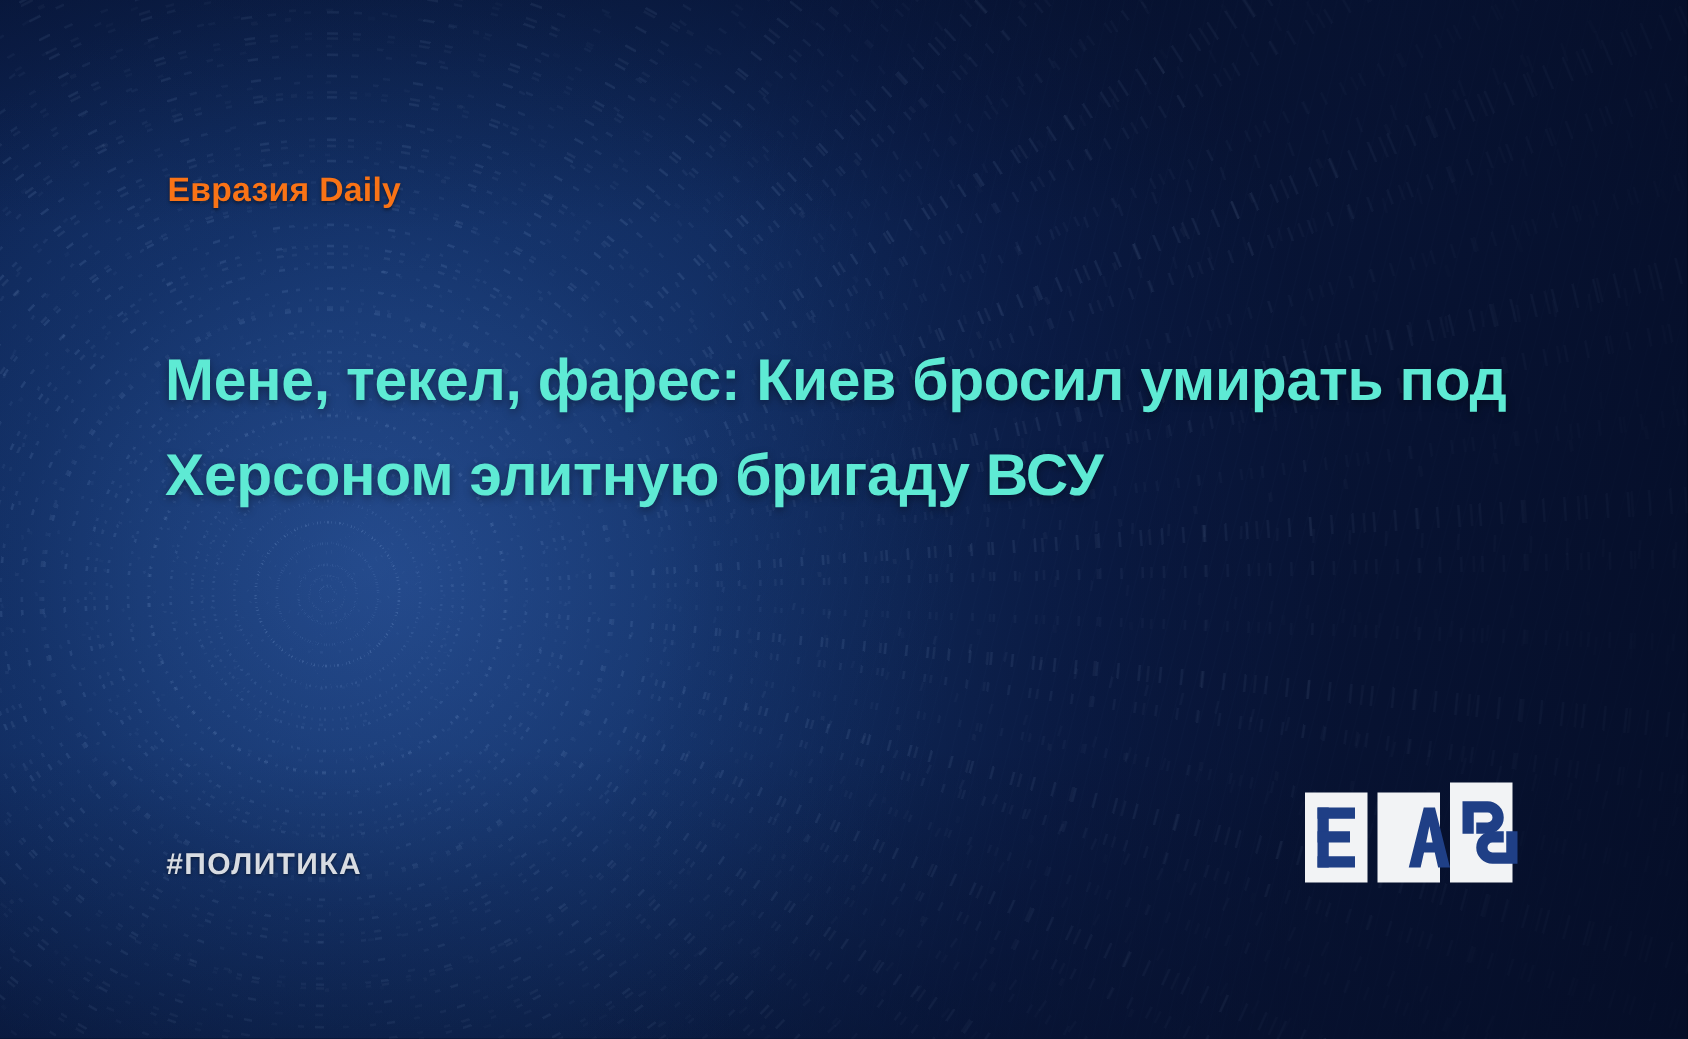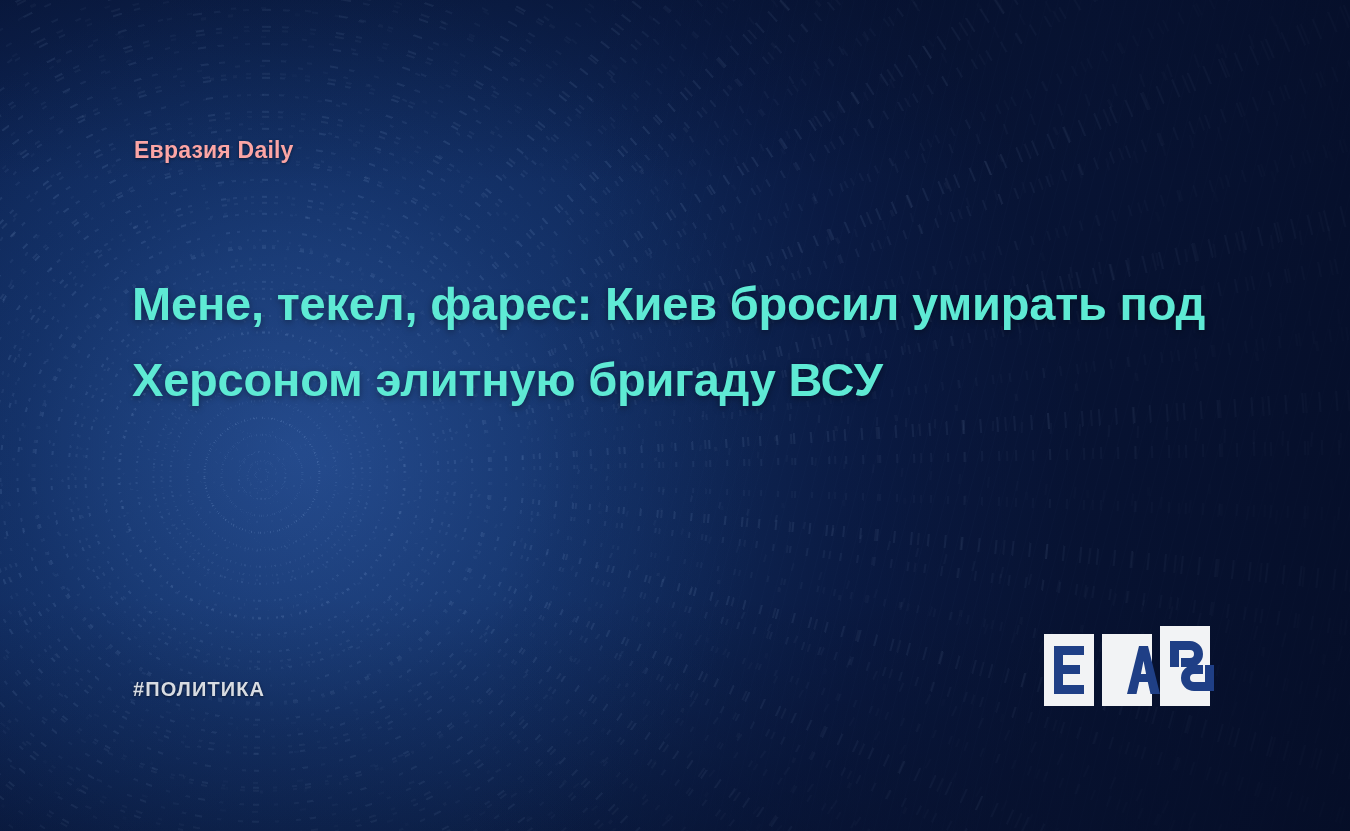--- a/index.html
+++ b/index.html
@@ -136,23 +136,23 @@
     mask-image: linear-gradient(90deg, rgba(0,0,0,0) 34%, rgba(0,0,0,.9) 72%, rgba(0,0,0,1) 100%);
   }
 
   
   .content { position: absolute; inset: 0; }
 
   #brand {
     position: absolute;
     left: 134px;
     top: 137px;
-    font-size: 23px;
+    font-size: 27px;
     font-weight: bold;
-    color: #fca5a5;
+    color: #f97316;
     letter-spacing: .2px;
     white-space: nowrap;
     text-shadow: 0 1px 3px rgba(0,0,0,.45);
   }
 
   #headline {
     position: absolute;
     left: 132px;
     top: 266px;
     width: 1110px;
@@ -162,21 +162,21 @@
     font-weight: bold;
     color: #5eead4;
     letter-spacing: -0.2px;
     text-shadow: 0 2px 7px rgba(0,0,0,.38);
   }
 
   #tag {
     position: absolute;
     left: 133px;
     top: 678px;
-    font-size: 20px;
+    font-size: 24px;
     font-weight: bold;
     color: #d8dce2;
     letter-spacing: 1.1px;
     white-space: nowrap;
     text-shadow: 0 1px 3px rgba(0,0,0,.5);
   }
 
   
   #logo {
     position: absolute;

